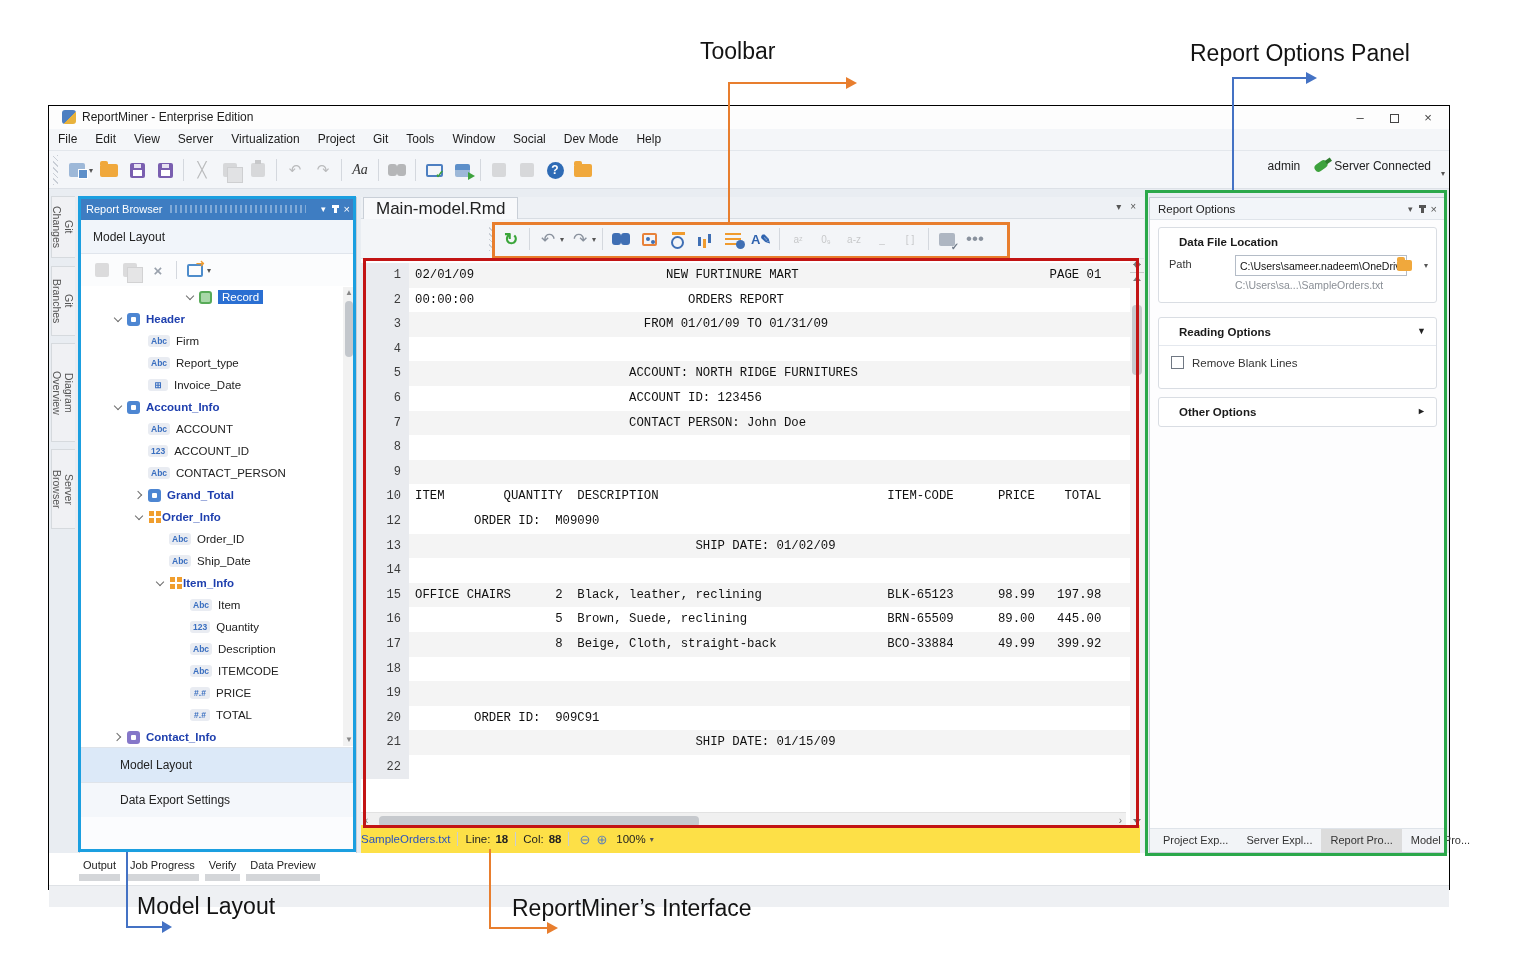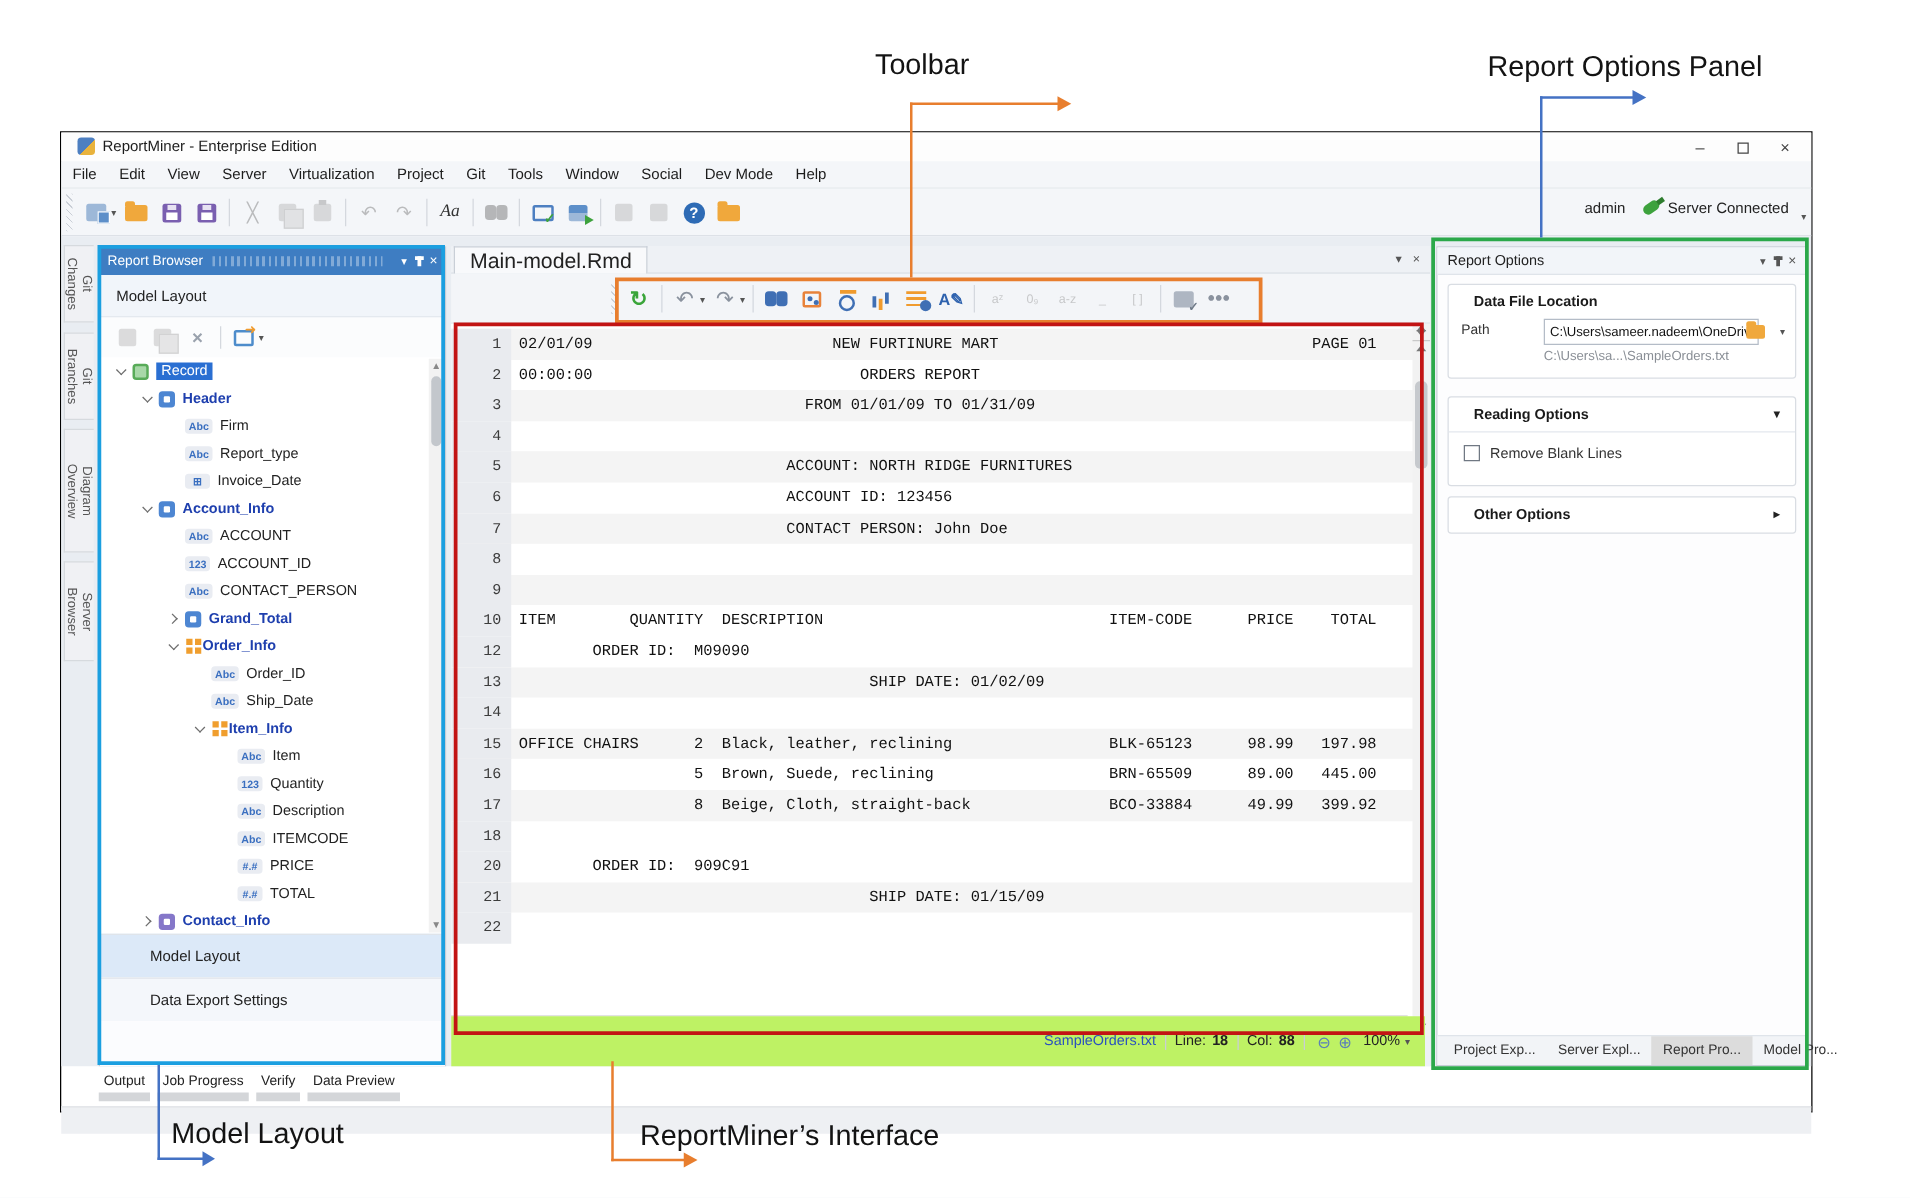--- a/index.html
+++ b/index.html
@@ -134,21 +134,21 @@
   .tri{width:0;height:0;margin:3px auto;}
   .tri.up{border-left:4px solid transparent;border-right:4px solid transparent;border-bottom:5px solid #777;}
   .tri.dn{border-left:4px solid transparent;border-right:4px solid transparent;border-top:5px solid #777;}
   #doc-vsb .splitter{height:14px;border-bottom:1px solid #c9c9c9;padding-top:1px;}
   #doc-vsb .splitter .tri{margin:0 auto;}
   #doc-vsb .thumb{position:absolute;left:2px;top:46px;width:10px;height:70px;background:#c6c9cd;border-radius:4px;}
   #doc-vsb .dn-b{position:absolute;bottom:2px;left:0;right:0;}
   #doc-hsb{position:absolute;left:0;bottom:24px;width:765px;height:17px;background:#f0f0f0;border-top:1px solid #e2e2e2;}
   #doc-hsb .thumb{position:absolute;left:18px;top:3px;width:320px;height:11px;background:#c6c9cd;border-radius:4px;}
   .hsb-arrow{position:absolute;top:2px;font-size:10px;color:#777;}
-  #doc-status{position:absolute;left:0;bottom:0;width:779px;height:40px;background:#bef264;display:flex;align-items:center;justify-content:flex-end;font-size:11.5px;color:#222;padding-right:10px;}
+  #doc-status{position:absolute;left:0;bottom:0;width:779px;height:28px;background:#fde047;display:flex;align-items:center;font-size:11.5px;color:#222;padding-right:10px;}
   #doc-status .sep{width:1px;height:14px;background:#c9ced5;margin:0 7px;}
   #status-file{color:#2a52be;}
   .statnum{font-weight:bold;margin-left:5px;}
   .magg{color:#5b7fb8;font-size:13px;margin:0 3px;}
 
   
   #ro-panel{position:absolute;left:1100px;top:8px;width:297px;height:656px;background:#fdfdfe;border:1px solid #c6cdd6;}
   #ro-header{position:absolute;left:0;top:0;right:0;height:22px;background:#f2f5f9;border-bottom:1px solid #dfe4ea;font-size:11.5px;color:#222;display:flex;align-items:center;padding:0 8px;}
   #ro-header .sp{flex:1;}
   #ro-header .hdr-ic,#ro-header .pin{filter:none;}
@@ -317,21 +317,21 @@
               <span class="i-sq i-copy"></span>
             </span>
           <span class="tb-ic" style="color:#9aa2ad;font-weight:bold;">×</span>
           <span class="tb-sep"></span>
           <span class="tb-ic">
               <span class="i-export"></span>
             </span>
           <span class="tb-caret">▾</span>
         </div>
         <div id="rb-tree">
-            <div class="tree-row" style="padding-left: 8px;">
+            <div class="tree-row" style="padding-left: 8px; justify-content: center;">
               <span class="slot">
                 <span class="chev open"></span>
               </span>
               <span class="t-ic ic-record"></span>
               <span class="t-label sel">Record</span>
             </div>
             <div class="tree-row" style="padding-left: 29px;">
               <span class="slot">
                 <span class="chev open"></span>
               </span>
@@ -579,20 +579,24 @@
             <div class="doc-line">
               <span class="ln">16</span>
               <span class="ltxt">                   5  Brown, Suede, reclining                   BRN-65509      89.00   445.00</span>
             </div>
             <div class="doc-line odd">
               <span class="ln">17</span>
               <span class="ltxt">                   8  Beige, Cloth, straight-back               BCO-33884      49.99   399.92</span>
             </div>
             <div class="doc-line">
               <span class="ln">18</span>
+              <span class="ltxt"></span>
+            </div>
+            <div class="doc-line odd">
+              <span class="ln">19</span>
               <span class="ltxt"></span>
             </div>
             <div class="doc-line">
               <span class="ln">20</span>
               <span class="ltxt">        ORDER ID:  909C91</span>
             </div>
             <div class="doc-line odd">
               <span class="ln">21</span>
               <span class="ltxt">                                      SHIP DATE: 01/15/09</span>
             </div>

